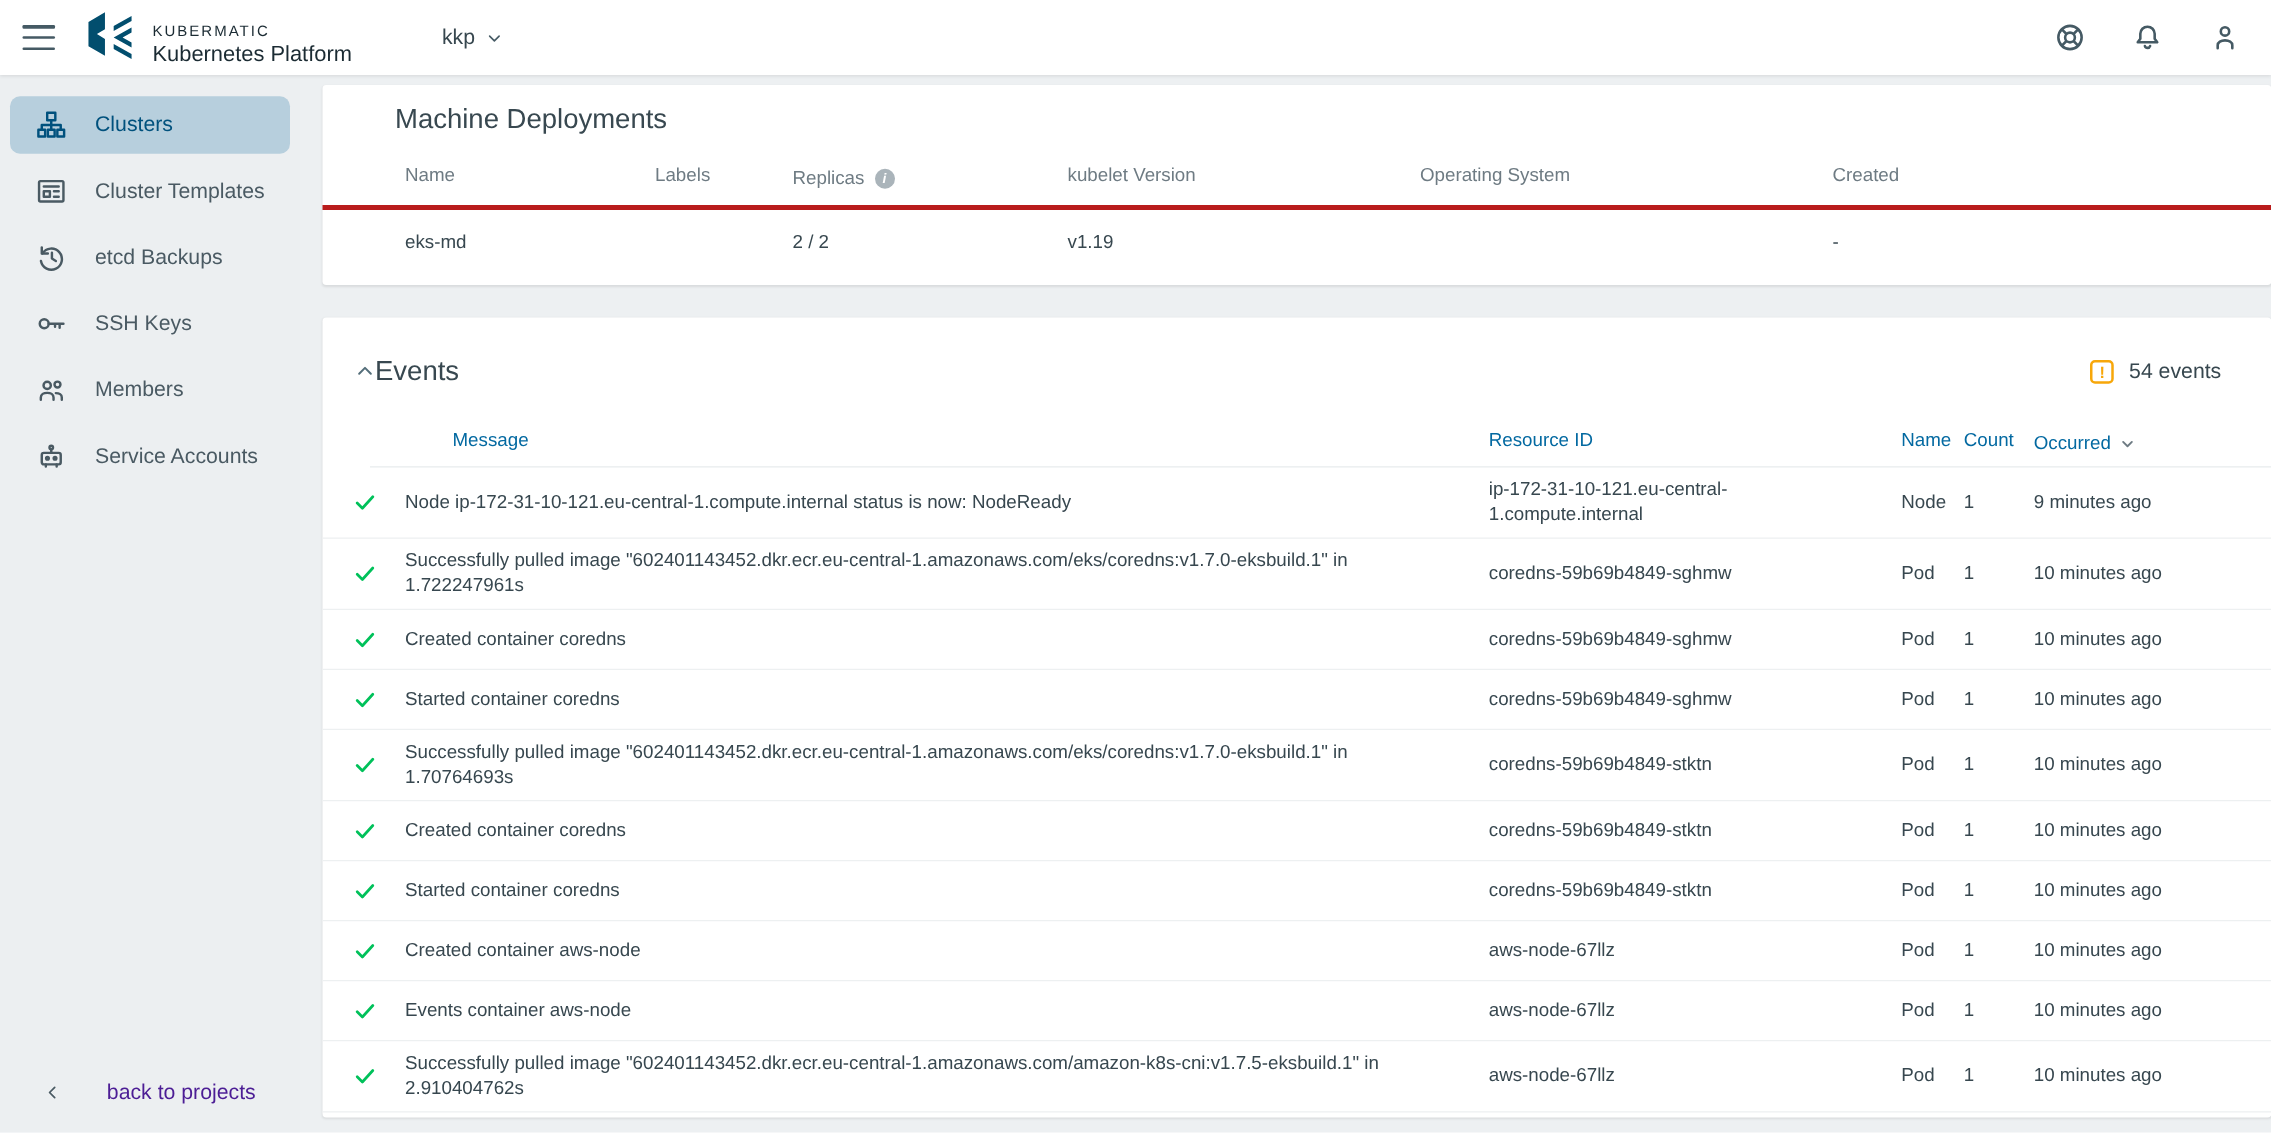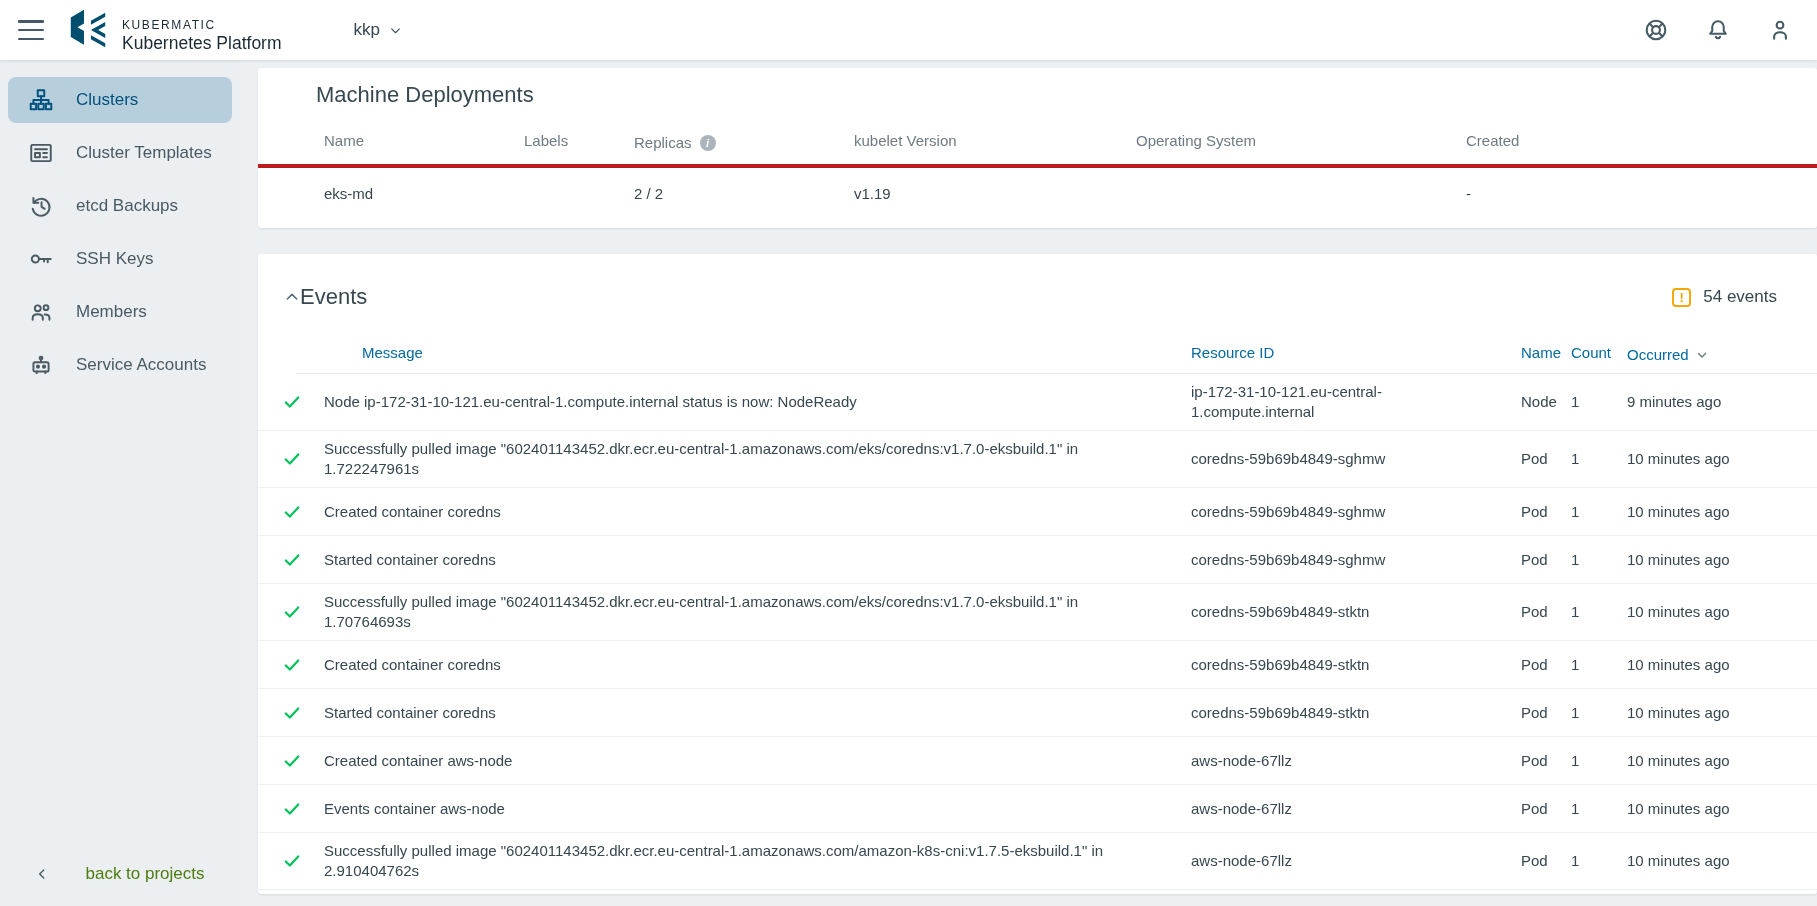--- a/index.html
+++ b/index.html
@@ -41,21 +41,21 @@
     border-radius:8px; cursor:pointer;
     font-size:17px; color:#4a5a63;
   }
   .nav-item .nav-ic { width:26px; height:26px; color:#4a5a63; flex:none; }
   .nav-item .nav-ic svg { width:26px; height:26px; display:block; }
   .nav-item.active { background:#b7cfdd; color:#00517d; }
   .nav-item.active .nav-ic { color:#00517d; }
   .sidebar-back {
     position:absolute; bottom:22px; left:0; width:100%;
     display:flex; align-items:center; justify-content:center; gap:36px;
-    font-size:17px; color:#4d7c0f; cursor:pointer;
+    font-size:17px; color:#4c1d95; cursor:pointer;
   }
   .main { flex:1; padding:8px 0 0 18px; overflow:hidden; }
 
   
   .card { background:#ffffff; border-radius:3px; box-shadow:0 1px 2px rgba(0,0,0,.09); }
   .card-title { font-size:22px; font-weight:400; color:#384850; }
 
   
   .md-card { padding-bottom:8px; }
   .md-card .card-title { padding:14px 24px 0 58px; }

